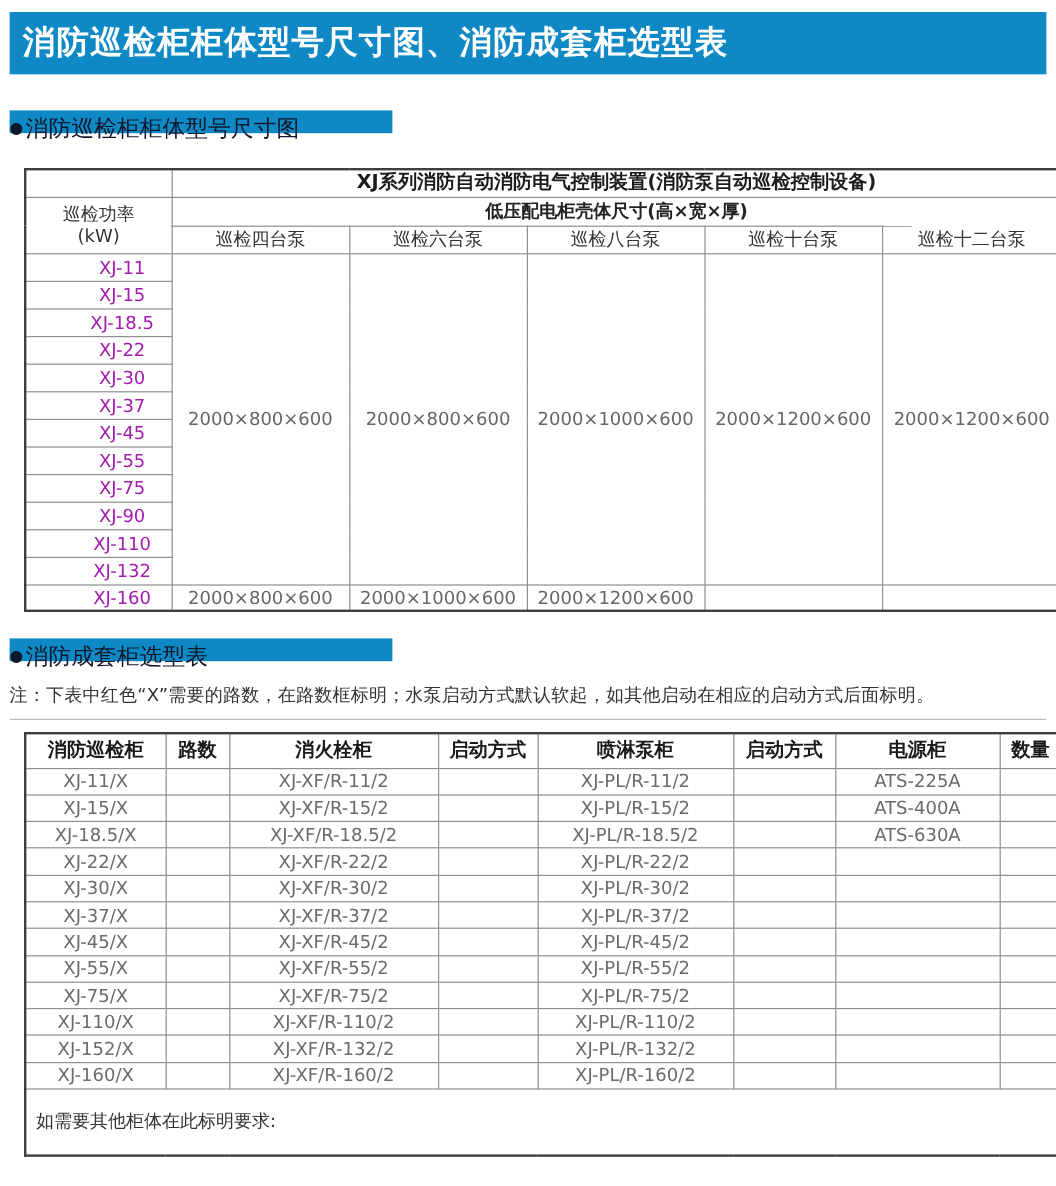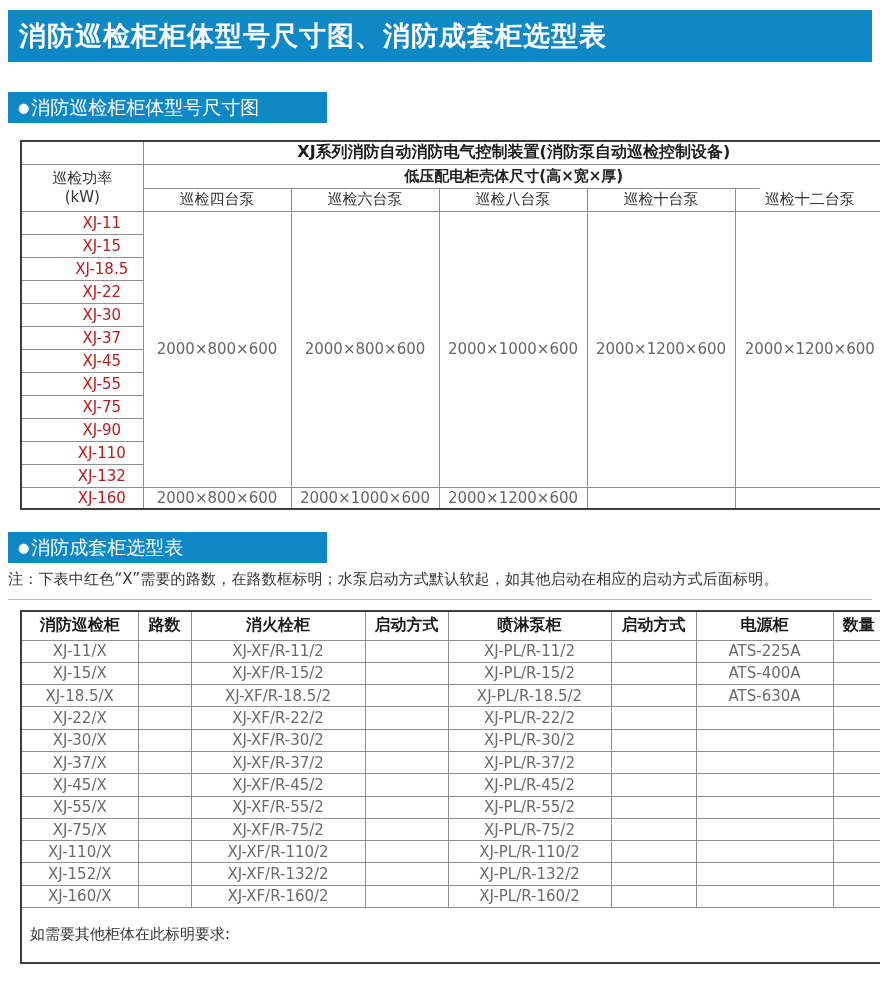--- a/index.html
+++ b/index.html
@@ -11,23 +11,23 @@
     overflow: hidden;
   }
   .banner-main {
     position: absolute; left: 8px; top: 10px; width: 864px; height: 52px;
     background: #0f89c6; color: #fff;
     font-size: 27px; font-weight: bold; line-height: 52px;
     padding-left: 11px; letter-spacing: 1px;
     white-space: nowrap;
   }
   .banner-sub {
-    position: absolute; left: 8px; width: 319px; height: 31px;
-    background: #0f89c6; color: #ffffff;
-    font-size: 19px; line-height: 31px; padding-left: 10px;
+    position: absolute; left: 8px; width: 319px; height: 19px;
+    background: #0f89c6; color: #0f172a;
+    font-size: 19px; line-height: 31px; 
     white-space: nowrap;
   }
   #section1-banner { top: 92px; }
   #section2-banner { top: 532px; }
   .bullet { font-size: 13px; vertical-align: 2px; margin-right: 2px; }
   .note-line {
     position: absolute; left: 8px; top: 570px;
     font-size: 15px; color: #333; white-space: nowrap; letter-spacing: 0.2px;
   }
   .thin-rule {
@@ -49,21 +49,21 @@
   #size-table tbody tr { height: 23px; }
   #size-table tbody.last-group tr { height: 22px; }
   .t1-title { font-weight: bold; font-size: 16px; color: #1c1c1c; }
   .power-cell { font-size: 15px; color: #333; line-height: 1.25; }
   .size-label { font-size: 15px; color: #222; font-weight: bold; border-bottom: none; }
   .pump-h { font-size: 15px; color: #333; margin-top: 20px; }
   .pump-h.partial {
     border-top: none;
     background: linear-gradient(#8f8f8f, #8f8f8f) left top / 16% 1px no-repeat;
   }
-  .model-cell { font-size: 15px; color: #b91c1c; padding-left: 39px; }
+  .model-cell { font-size: 15px; color: #a21caf; padding-left: 39px; }
   .dim-cell { font-size: 15px; color: #666; }
 
   
   #selection-table { top: 610px; }
   #selection-table thead tr { height: 29px; }
   #selection-table thead th { font-size: 16px; font-weight: bold; color: #1a1a1a; }
   #selection-table tbody tr { height: 22.3px; }
   #selection-table tbody td { font-size: 15px; color: #6b6b6b; }
   #selection-table tbody.footer-group tr { height: 55px; }
   .footer-cell {

